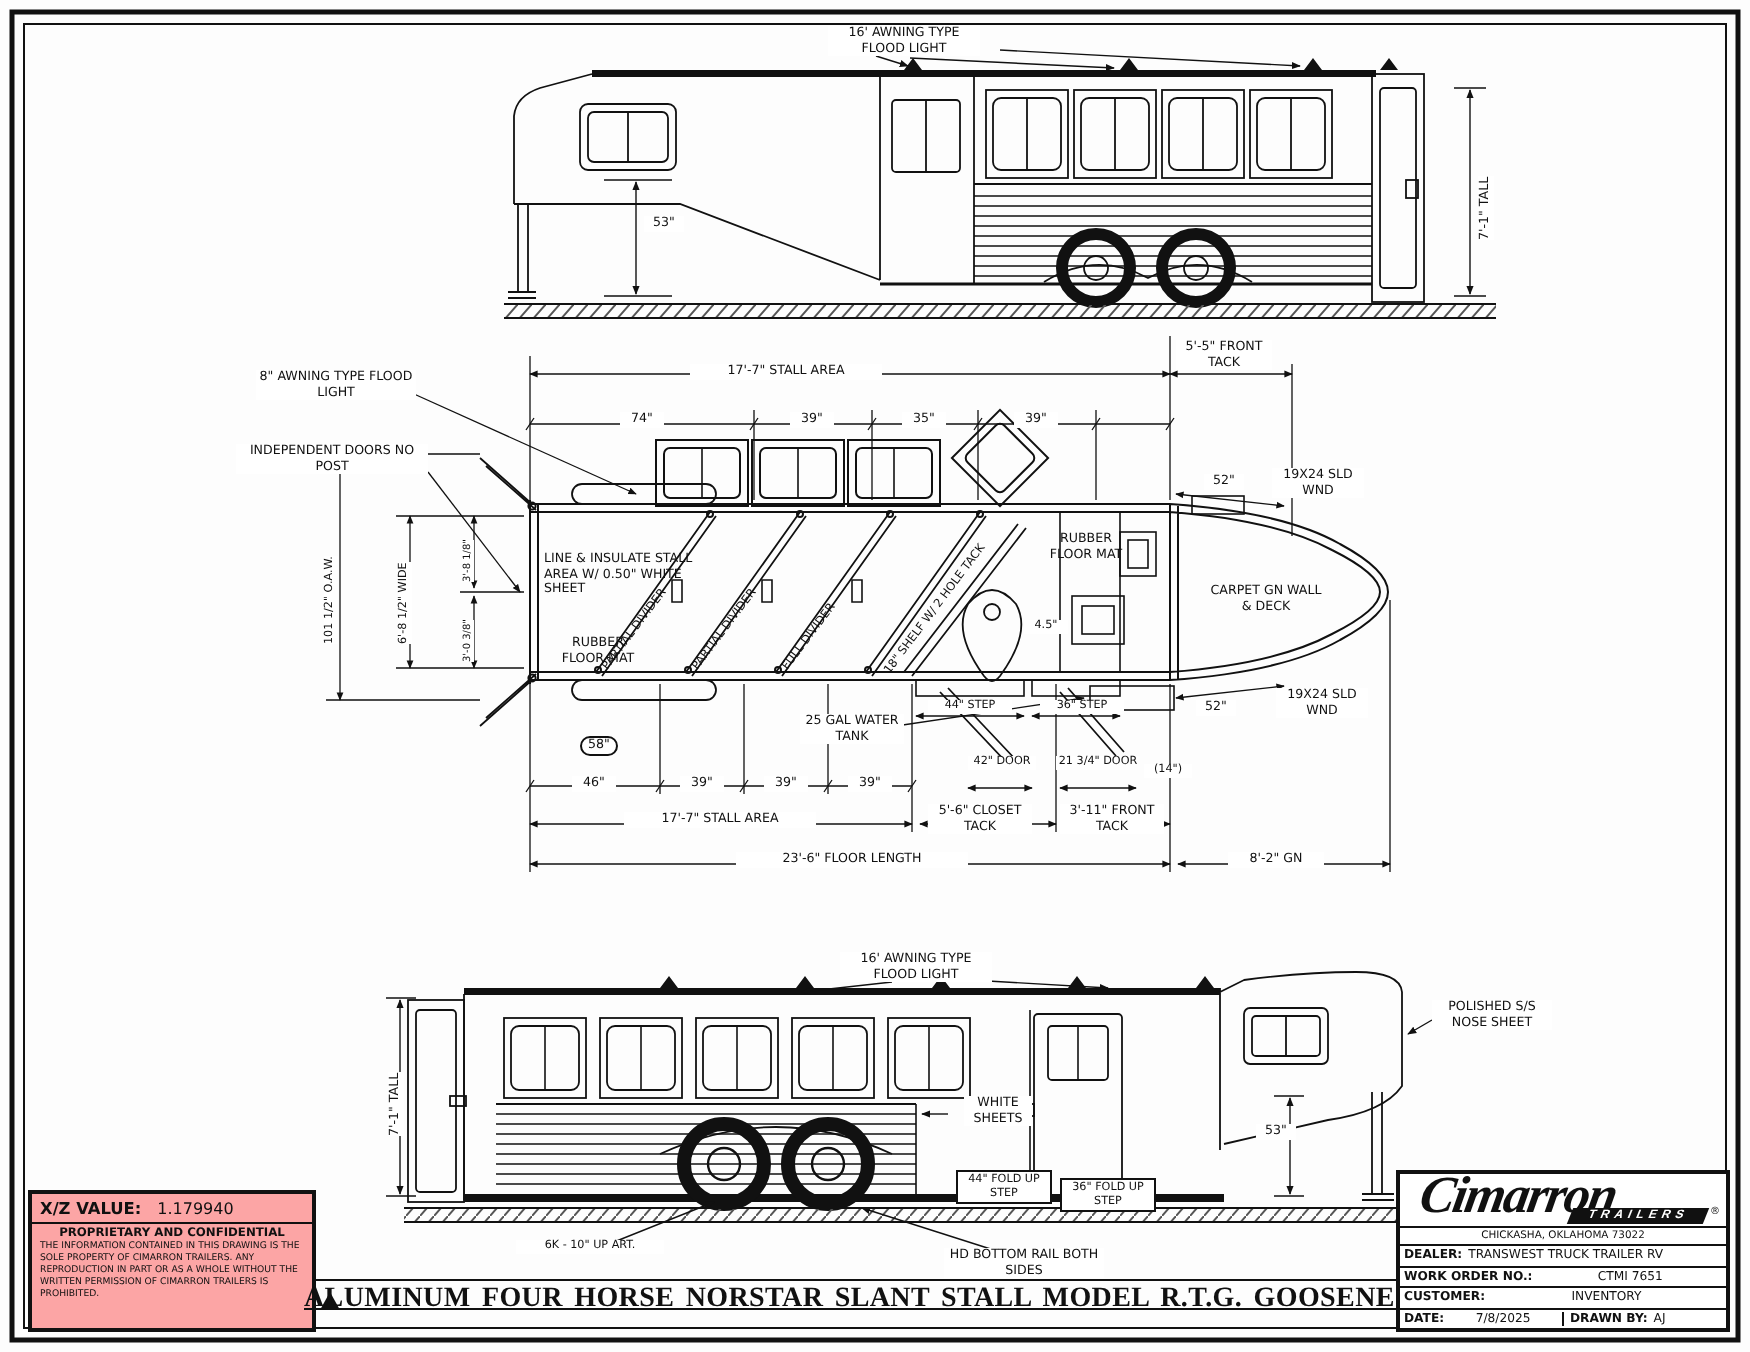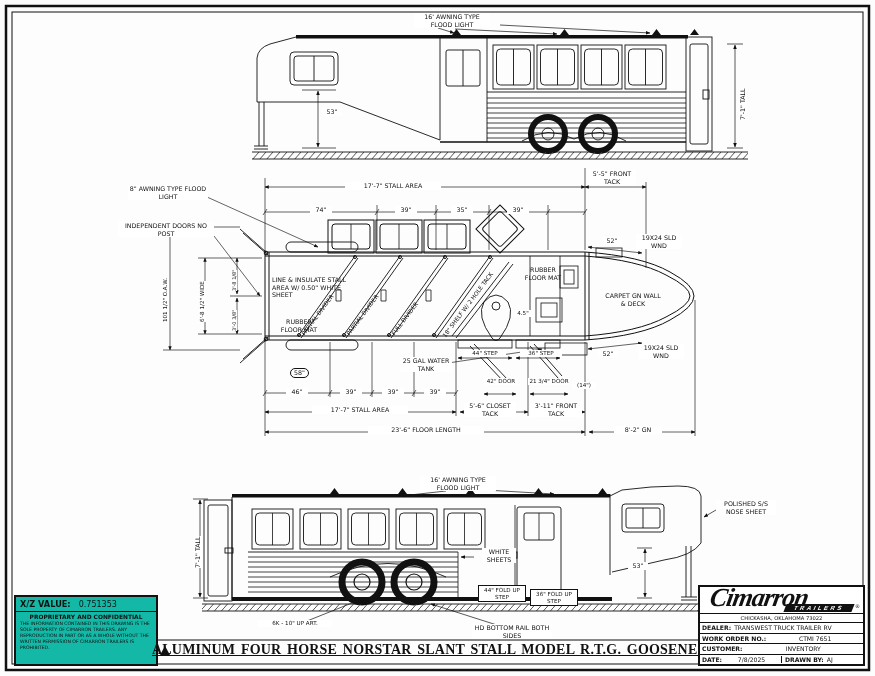--- a/index.html
+++ b/index.html
@@ -10,21 +10,21 @@
   .sm{font-size:5.6px;}
   .xs{font-size:5px;}
   .rot{transform:rotate(-90deg);transform-origin:left top;white-space:nowrap;}
   .rd{transform:rotate(-53deg);transform-origin:left bottom;white-space:nowrap;font-size:5.8px;background:transparent;}
   .oval{border:1px solid #111;border-radius:8px;padding:0 3px;}
   .stepbox{border:1px solid #111;padding:1px 2px;}
   .main-title{position:absolute;left:152px;top:642px;width:546px;text-align:center;
       font:bold 14px "Liberation Serif",serif;letter-spacing:.2px;word-spacing:2px;
       text-decoration:underline;white-space:nowrap;}
   
-  .xz{position:absolute;left:14px;top:595px;width:140px;height:67px;border:2px solid #111;background:#14b8a6;}
+  .xz{position:absolute;left:14px;top:595px;width:140px;height:67px;border:2px solid #111;background:#fca5a5;}
   .xz-top{display:flex;gap:8px;align-items:baseline;border-bottom:1.5px solid #111;padding:2px 4px;}
   .xz-top b{font-size:8.2px;}
   .xz-top span{font-size:8px;}
   .xz-title{font-size:5.9px;font-weight:bold;text-align:center;margin-top:2px;}
   .xz-body{font-size:4.6px;line-height:1.3;padding:1px 4px 0 4px;}
   .rev-tri{position:absolute;left:160px;top:646px;width:0;height:0;
       border-left:5px solid transparent;border-right:5px solid transparent;border-bottom:9px solid #111;}
   
   .tb{position:absolute;left:698px;top:585px;width:163px;height:77px;border:2px solid #111;background:#fff;
       display:flex;flex-direction:column;}
@@ -293,21 +293,21 @@
 <div class="lbl stepbox sm" style="left:478px;top:585px;width:42px;">44" FOLD UP STEP</div>
 <div class="lbl stepbox sm" style="left:530px;top:589px;width:42px;">36" FOLD UP STEP</div>
 <div class="lbl" style="left:472px;top:624px;width:80px;">HD BOTTOM RAIL BOTH SIDES</div>
 <div class="lbl sm" style="left:258px;top:620px;width:74px;">6K - 10" UP ART.</div>
 <div class="lbl" style="left:716px;top:500px;width:60px;">POLISHED S/S NOSE SHEET</div>
 <div class="lbl" style="left:628px;top:562px;width:20px;">53"</div>
 
 <div class="xz">
   <div class="xz-top">
     <b>X/Z VALUE:</b>
-    <span>0.751353</span>
+    <span>1.179940</span>
   </div>
   <div class="xz-title">PROPRIETARY AND CONFIDENTIAL</div>
   <div class="xz-body">THE INFORMATION CONTAINED IN THIS DRAWING IS THE SOLE PROPERTY OF CIMARRON TRAILERS. ANY REPRODUCTION IN PART OR AS A WHOLE WITHOUT THE WRITTEN PERMISSION OF CIMARRON TRAILERS IS PROHIBITED.</div>
 </div>
 <div class="rev-tri"></div>
 
 <div class="main-title">ALUMINUM FOUR HORSE NORSTAR SLANT STALL MODEL R.T.G. GOOSENECK TRAILER</div>
 
 <div class="tb">
   <div class="tb-logo">

